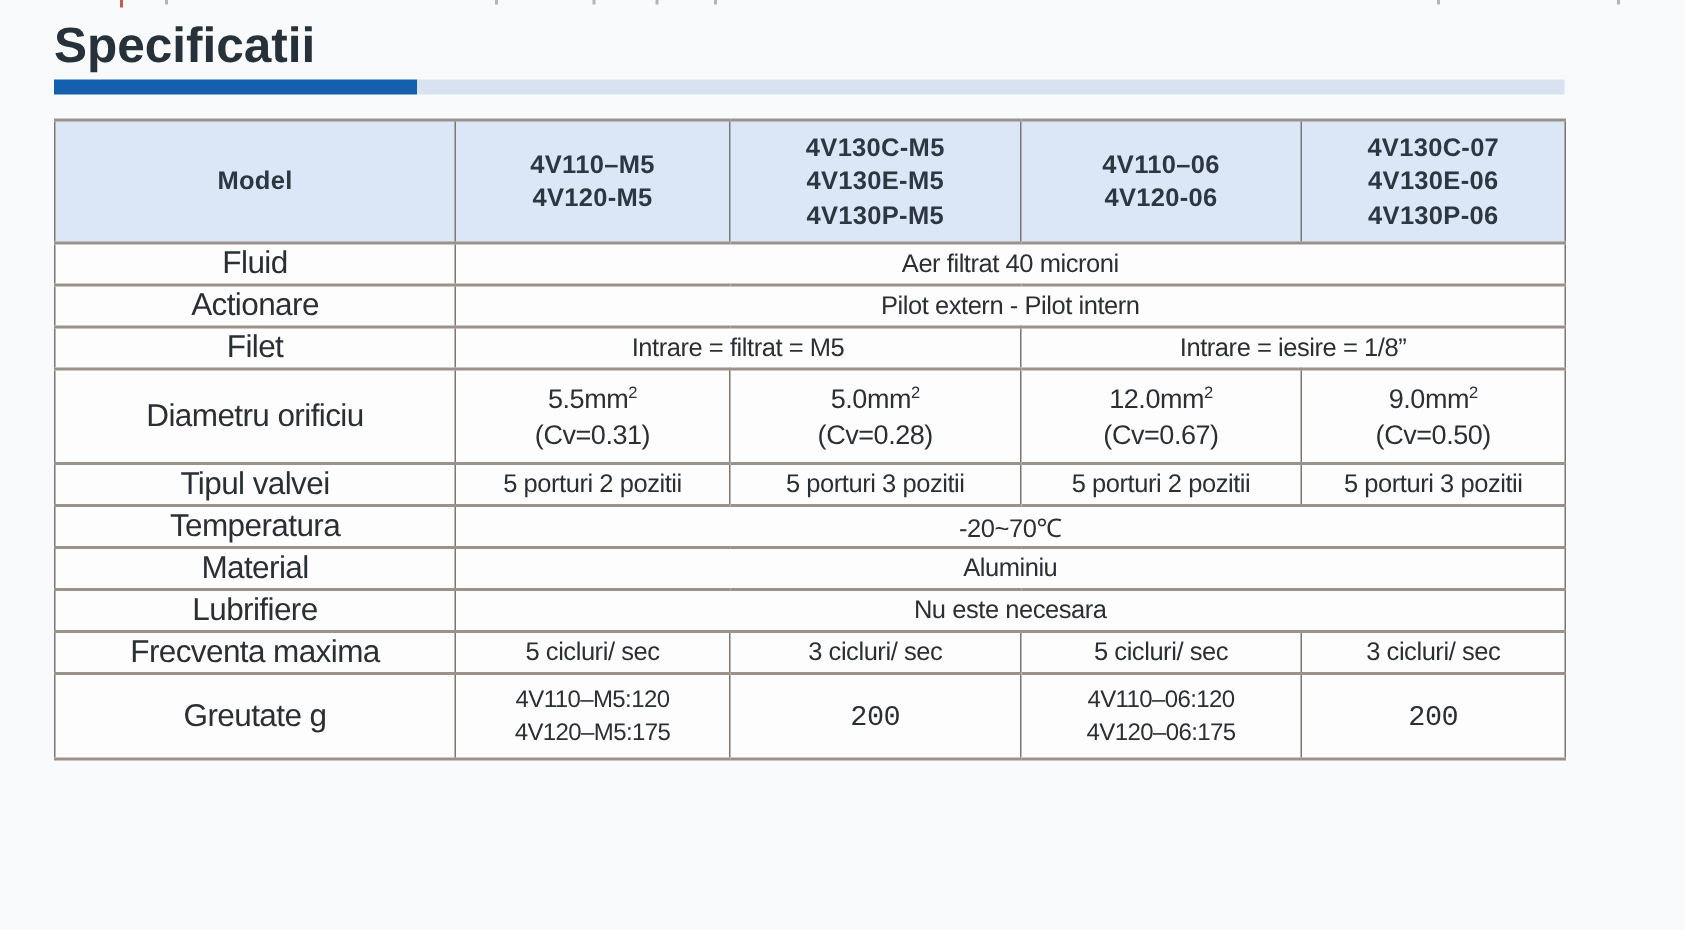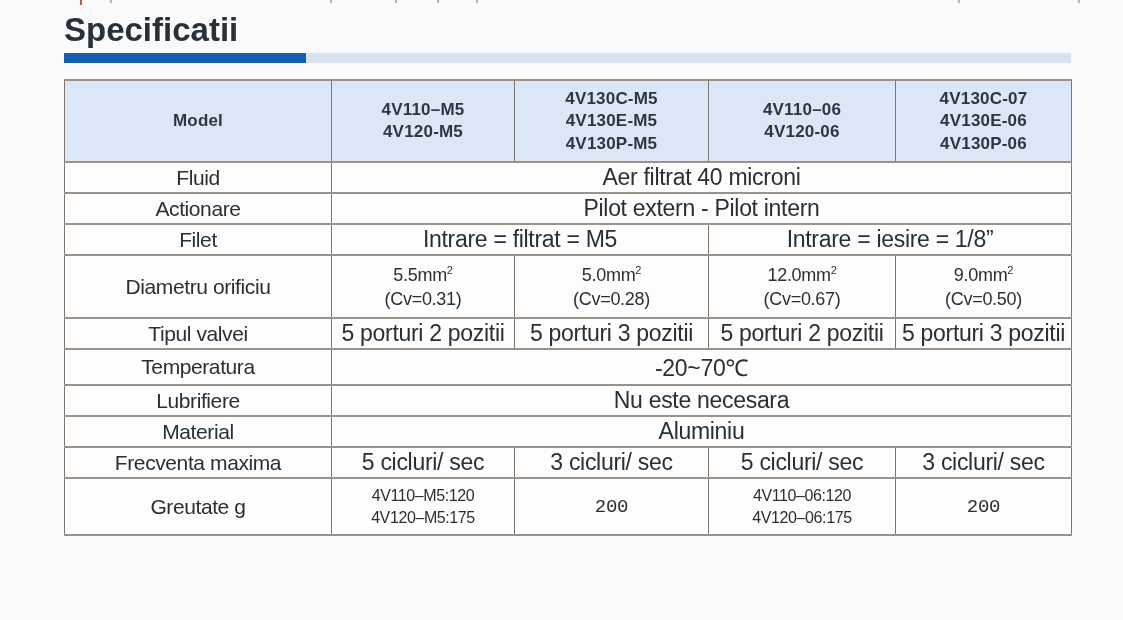--- a/index.html
+++ b/index.html
@@ -26,21 +26,21 @@
   .artifact.red{background:#c65a50;}
   .artifact.a1{left:80px;}
   .artifact.a2{left:110px;height:3px;}
   .artifact.a3{left:330px;height:3px;}
   .artifact.a4{left:395px;height:3px;}
   .artifact.a5{left:437px;height:3px;}
   .artifact.a6{left:476px;height:3px;}
   .artifact.a7{left:958px;height:3px;}
   .artifact.a8{left:1078px;height:3px;}
 
-  .page{position:absolute;left:64px;top:12px;width:1007px;}
+  .page{position:absolute;left:36px;top:12px;width:1007px;}
   h1.title{
     font-size:33px;
     font-weight:bold;
     letter-spacing:0px;
     color:var(--title-color);
     line-height:1.1;
   }
   .title-bar{margin-top:5px;height:10px;width:100%;display:flex;}
   .title-bar .dark{width:242px;height:100%;background:var(--accent-blue);}
   .title-bar .light{flex:1;height:100%;background:var(--bar-light);}
@@ -74,21 +74,21 @@
   }
   td.row-label{
     text-align:left;
     padding-left:9px;
     font-size:21px;
     letter-spacing:-0.4px;
   }
   tr.r-std td{height:16px;}
   tr.r-tall td{height:63px;}
   tr.r-weight td{height:57px;}
-  td.val{font-size:23px;}
+  td.val{font-size:17px;}
   td.orifice{font-size:18px;line-height:1.35;}
   td.orifice sup{font-size:11px;}
   td.weight-list{
     text-align:left;
     padding-left:7px;
     font-size:16px;
     line-height:1.35;
     letter-spacing:-0.4px;
   }
   td.weight-val{font-size:19px;font-family:Liberation Mono, monospace;}
@@ -189,27 +189,27 @@
     </tr>
 
 
 
     <tr class="r-std">
       <td class="row-label">Temperatura</td>
       <td class="val" colspan="4">-20~70℃</td>
     </tr>
 
     <tr class="r-std">
+      <td class="row-label">Material</td>
+      <td class="val" colspan="4">Aluminiu</td>
+    </tr>
+
+    <tr class="r-std">
       <td class="row-label">Lubrifiere</td>
       <td class="val" colspan="4">Nu este necesara</td>
-    </tr>
-
-    <tr class="r-std">
-      <td class="row-label">Material</td>
-      <td class="val" colspan="4">Aluminiu</td>
     </tr>
 
     <tr class="r-std">
       <td class="row-label">Frecventa maxima</td>
       <td class="val">5 cicluri/ sec</td>
       <td class="val">3 cicluri/ sec</td>
       <td class="val">5 cicluri/ sec</td>
       <td class="val">3 cicluri/ sec</td>
     </tr>
 

